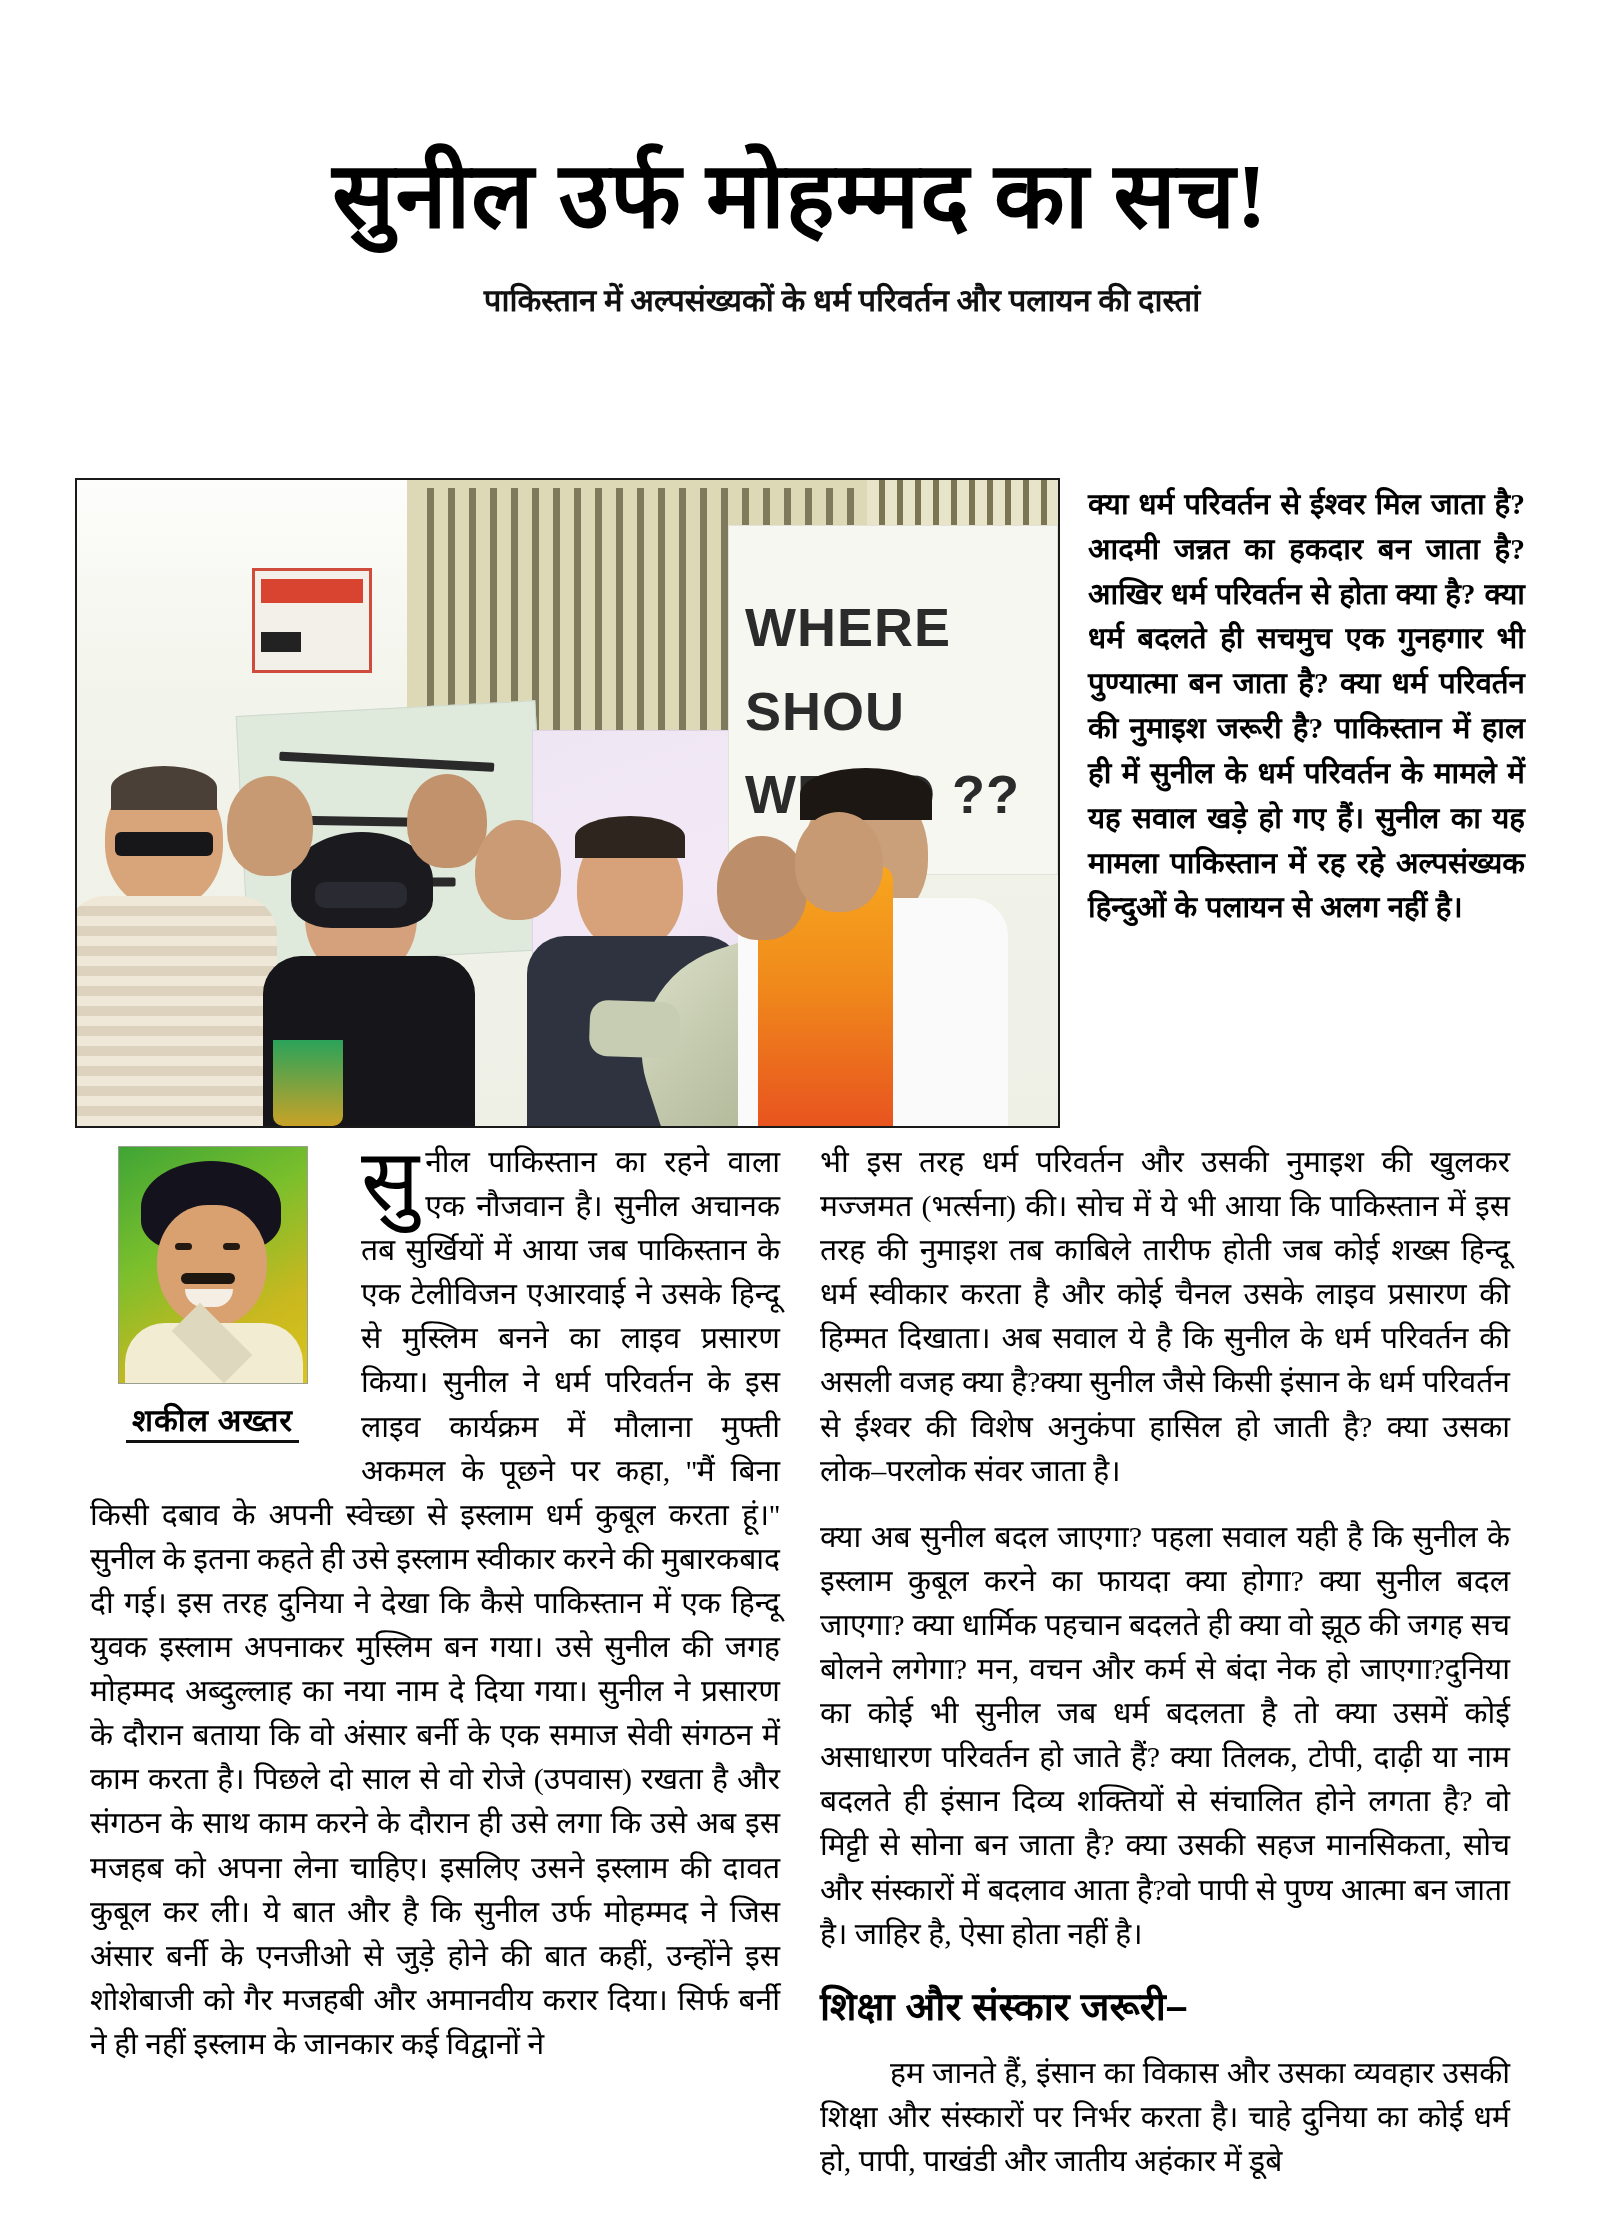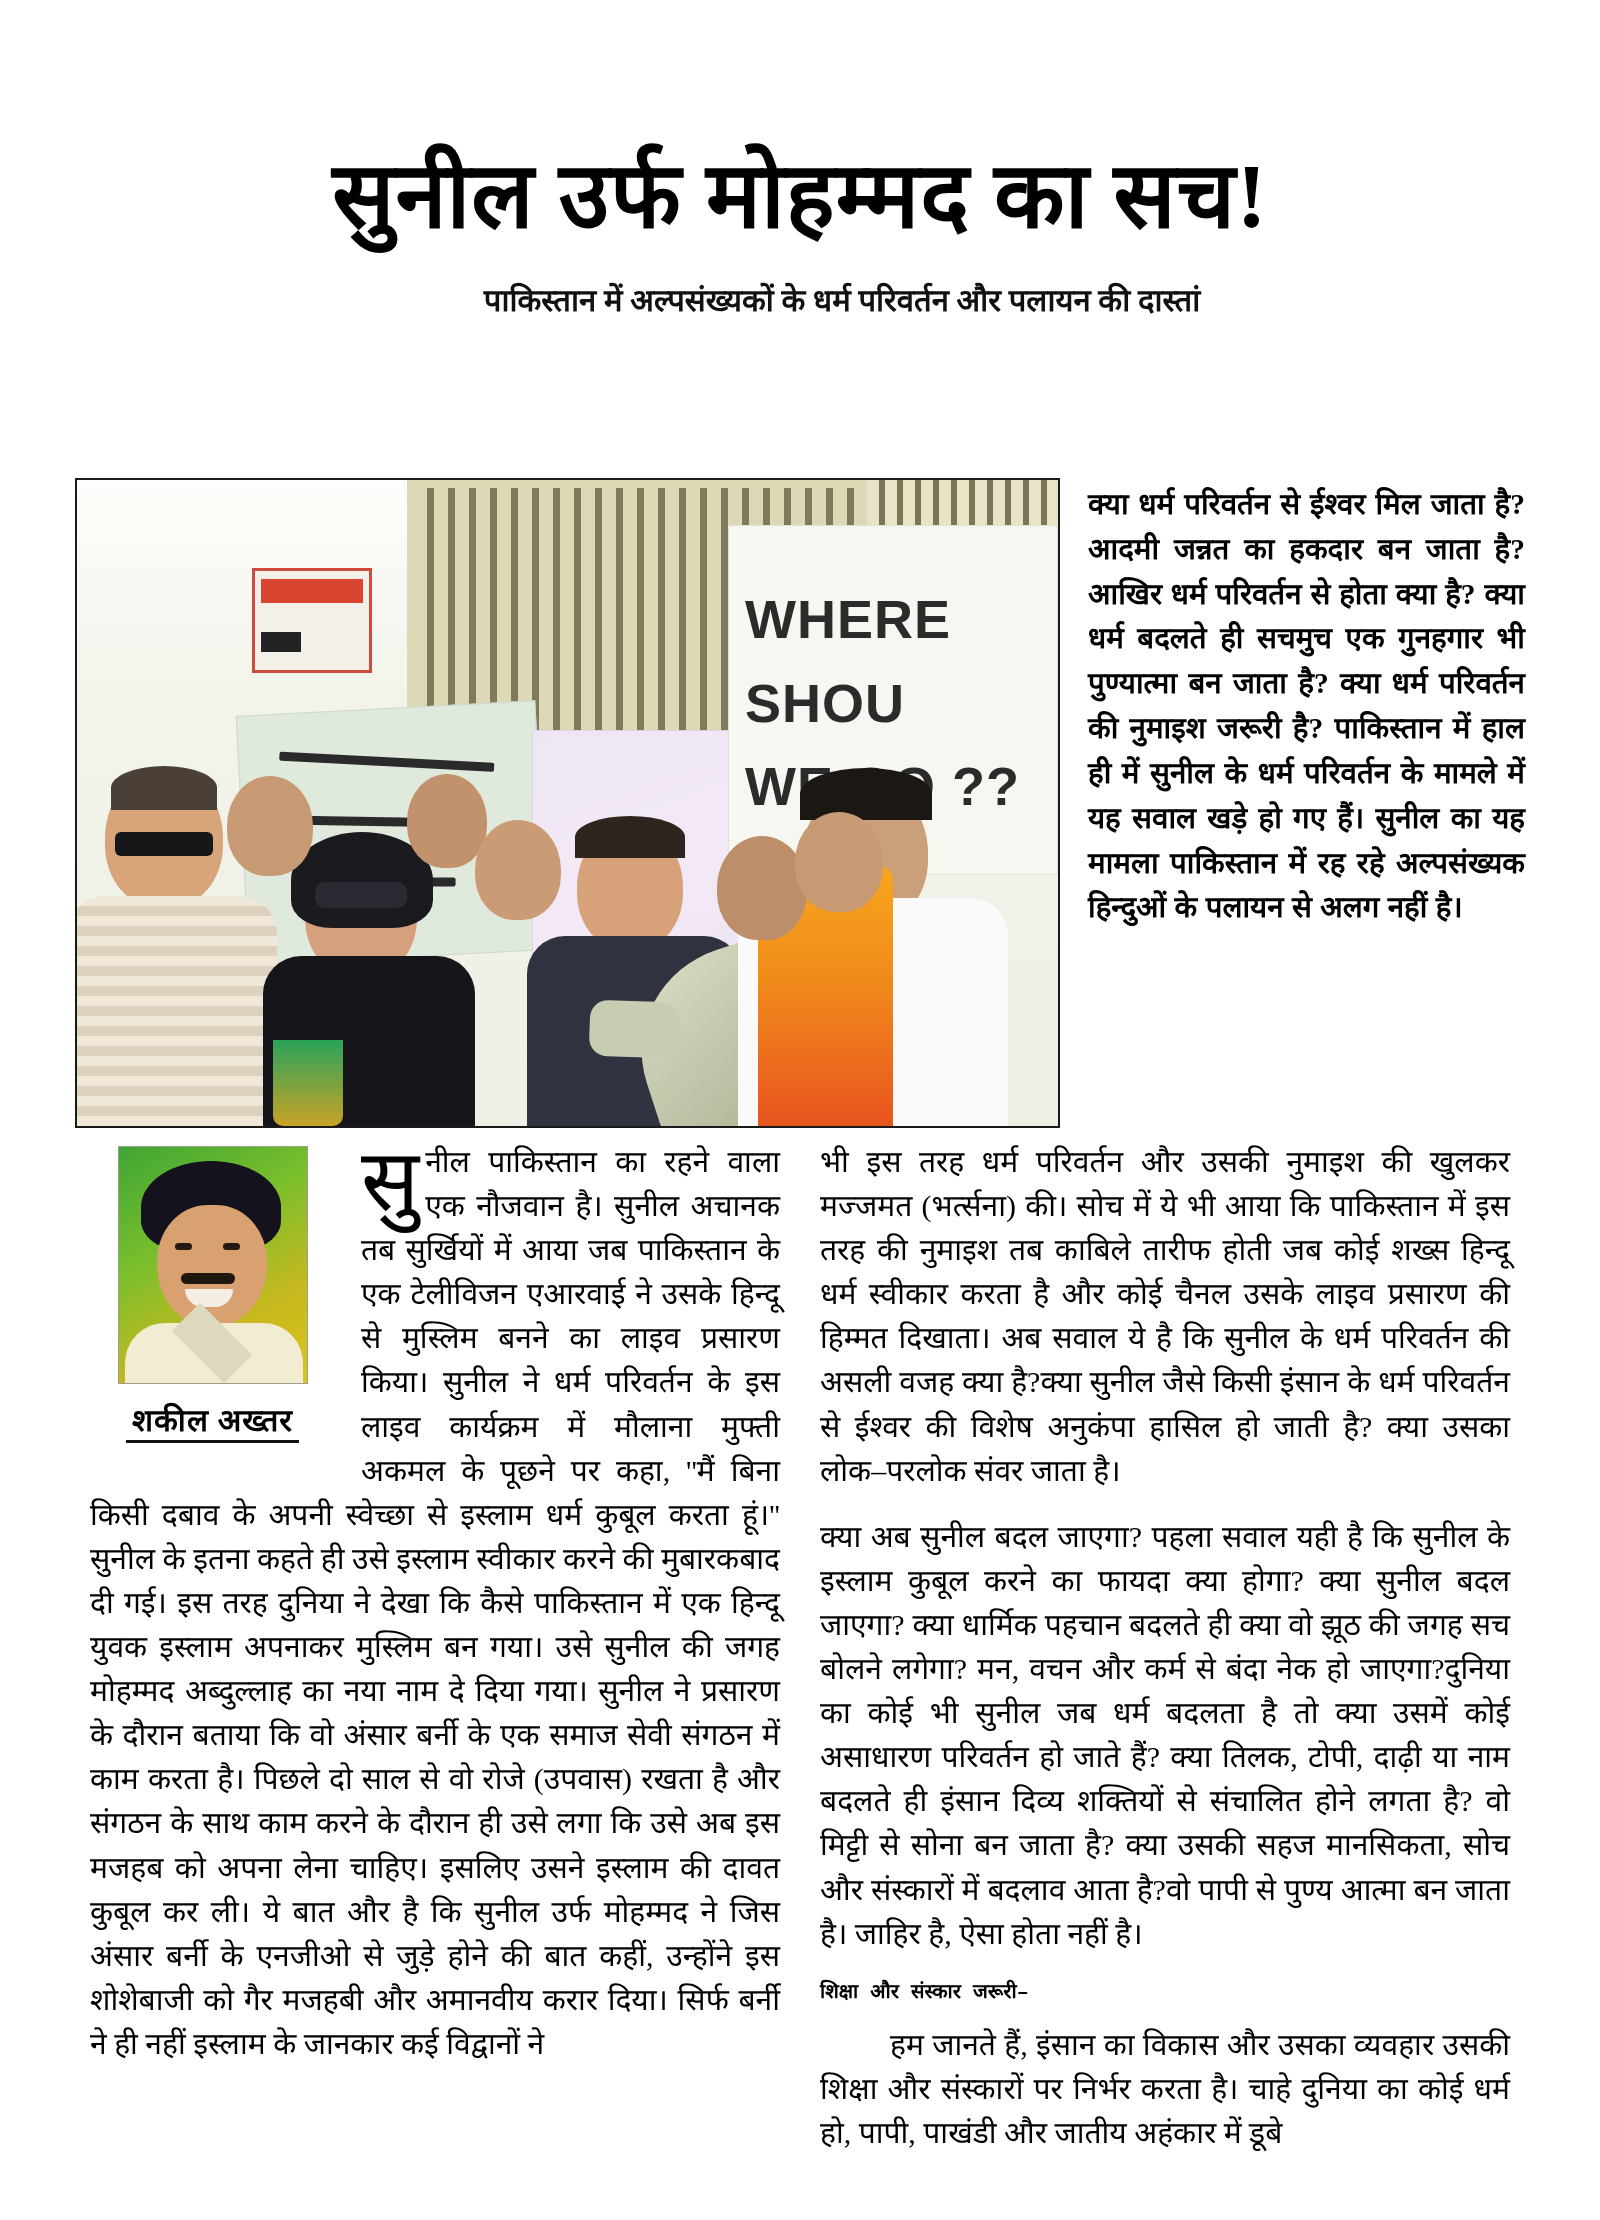--- a/index.html
+++ b/index.html
@@ -117,21 +117,21 @@
   .banner-pink {
     position:absolute; left:455px; top:250px; width:290px; height:270px;
     background: linear-gradient(160deg,#efe6f4 0%, #f3e9f6 60%, #e7dcee 100%);
     border:1px solid #ddd3e4;
   }
   .banner-white {
     position:absolute; right:0px; top:45px; width:330px; height:350px;
     background:#f7f7f2; border:1px solid #e2e2d8;
   }
   .banner-white .bw-text {
-    position:absolute; left:16px; top:52px; right:6px;
+    position:absolute; left:16px; top:60px; right:6px;
     font-family:"Liberation Sans","DejaVu Sans",sans-serif;
     font-weight:bold; font-size:54px; line-height:1.55; color:#2b2b2b;
     letter-spacing:1px;
   }
 
   .crowd { position:absolute; left:0; right:0; bottom:0; height:420px; }
   .head { position:absolute; border-radius:50% 50% 45% 45%; }
   .body { position:absolute; border-radius:38px 38px 0 0; }
 
   .megaphone {
@@ -209,23 +209,23 @@
     float: left;
     font-family: "Liberation Serif", "DejaVu Serif", serif;
     font-size: 86px;
     line-height: 0.78;
     font-weight: normal;
     padding: 6px 6px 0 0;
     margin-top: 2px;
   }
 
   .subheading {
-    font-family: Liberation Mono, monospace;
-    font-weight: bold;
-    font-size: 20px;
+    font-family: Liberation Sans, sans-serif;
+    font-weight: bold;
+    font-size: 39px;
     margin: 12px 0 16px 0;
     color:#000;
   }
   .indent { text-indent: 70px; }
 </style>
 </head>
 <body>
 
 <div class="page">
 

